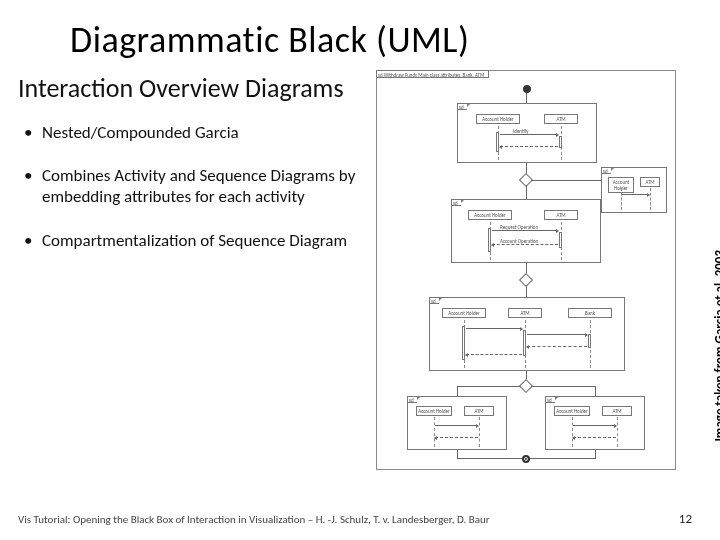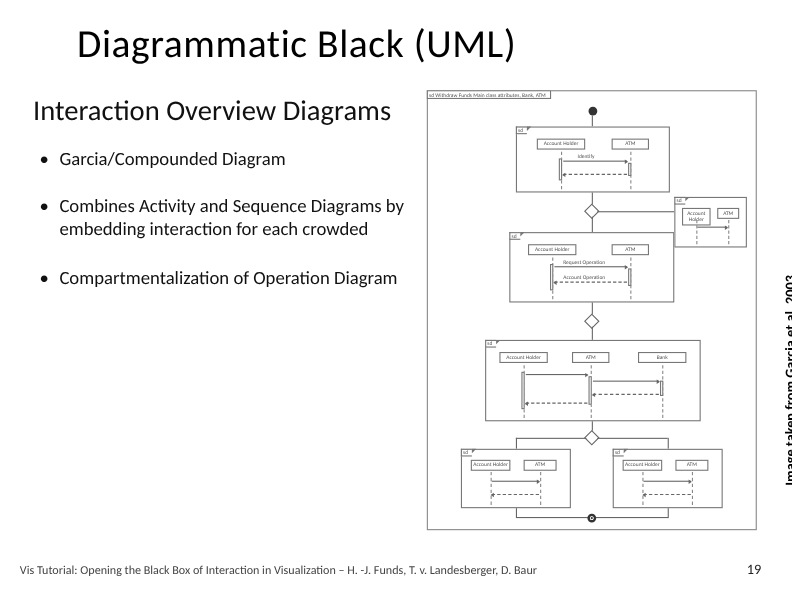--- a/index.html
+++ b/index.html
@@ -12,23 +12,22 @@
   }
   .title {
     font-size: 36px;
     font-weight: 400;
     color: #000;
     padding: 18px 0 8px 70px;
     letter-spacing: 0.5px;
   }
   .content {
     display: flex;
-    padding: 0 28px 0 30px;
+    padding: 0 28px 0 18px;
     gap: 8px;
-    margin-top: 12px;
   }
   .left-col {
     flex: 0 0 350px;
     padding-top: 4px;
   }
   .subheading {
     font-size: 26px;
     font-weight: 400;
     color: #111;
     line-height: 1.15;
@@ -163,23 +162,23 @@
 </style>
 </head>
 <body>
 
 <div class="title">Diagrammatic Black (UML)</div>
 
 <div class="content">
   <div class="left-col">
     <div class="subheading">Interaction Overview Diagrams</div>
     <ul class="bullets">
-      <li>Garcia/Compounded Diagram</li>
-      <li>Combines Activity and Sequence Diagrams by embedding interaction for each crowded</li>
-      <li>Compartmentalization of Operation Diagram</li>
+      <li>Nested/Compounded Garcia</li>
+      <li>Combines Activity and Sequence Diagrams by embedding attributes for each activity</li>
+      <li>Compartmentalization of Sequence Diagram</li>
     </ul>
   </div>
 
   <div class="right-col">
     <div class="diagram">
       <div class="tab" style="position:absolute;top:-1px;left:-1px;border:1px solid #777;padding:0 4px 0 1px;font-size:5px;height:8px;line-height:8px;background:#fff">sd  Withdraw Funds Main  class attributes, Bank, ATM</div>
 
       <div class="dot" style="top:14px;left:146px"></div>
       <div class="flow" style="top:22px;left:149px;width:1px;height:10px"></div>
 
@@ -278,15 +277,15 @@
       <div class="flow" style="top:379px;left:218px;width:1px;height:8px"></div>
       <div class="flow" style="top:387px;left:80px;width:139px;height:1px"></div>
       <div class="dot" style="top:384px;left:145px;border:2px solid #333;background:#333;box-shadow:0 0 0 1px #fff inset"></div>
     </div>
   </div>
 </div>
 
 <div class="attribution">Image taken from Garcia et al. 2003</div>
 
 <div class="footer">
-  <span>Vis Tutorial: Opening the Black Box of Interaction in Visualization – H. -J. Funds, T. v. Landesberger, D. Baur</span>
-  <span class="page-num">19</span>
+  <span>Vis Tutorial: Opening the Black Box of Interaction in Visualization – H. -J. Schulz, T. v. Landesberger, D. Baur</span>
+  <span class="page-num">12</span>
 </div>
 
 </body></html>

